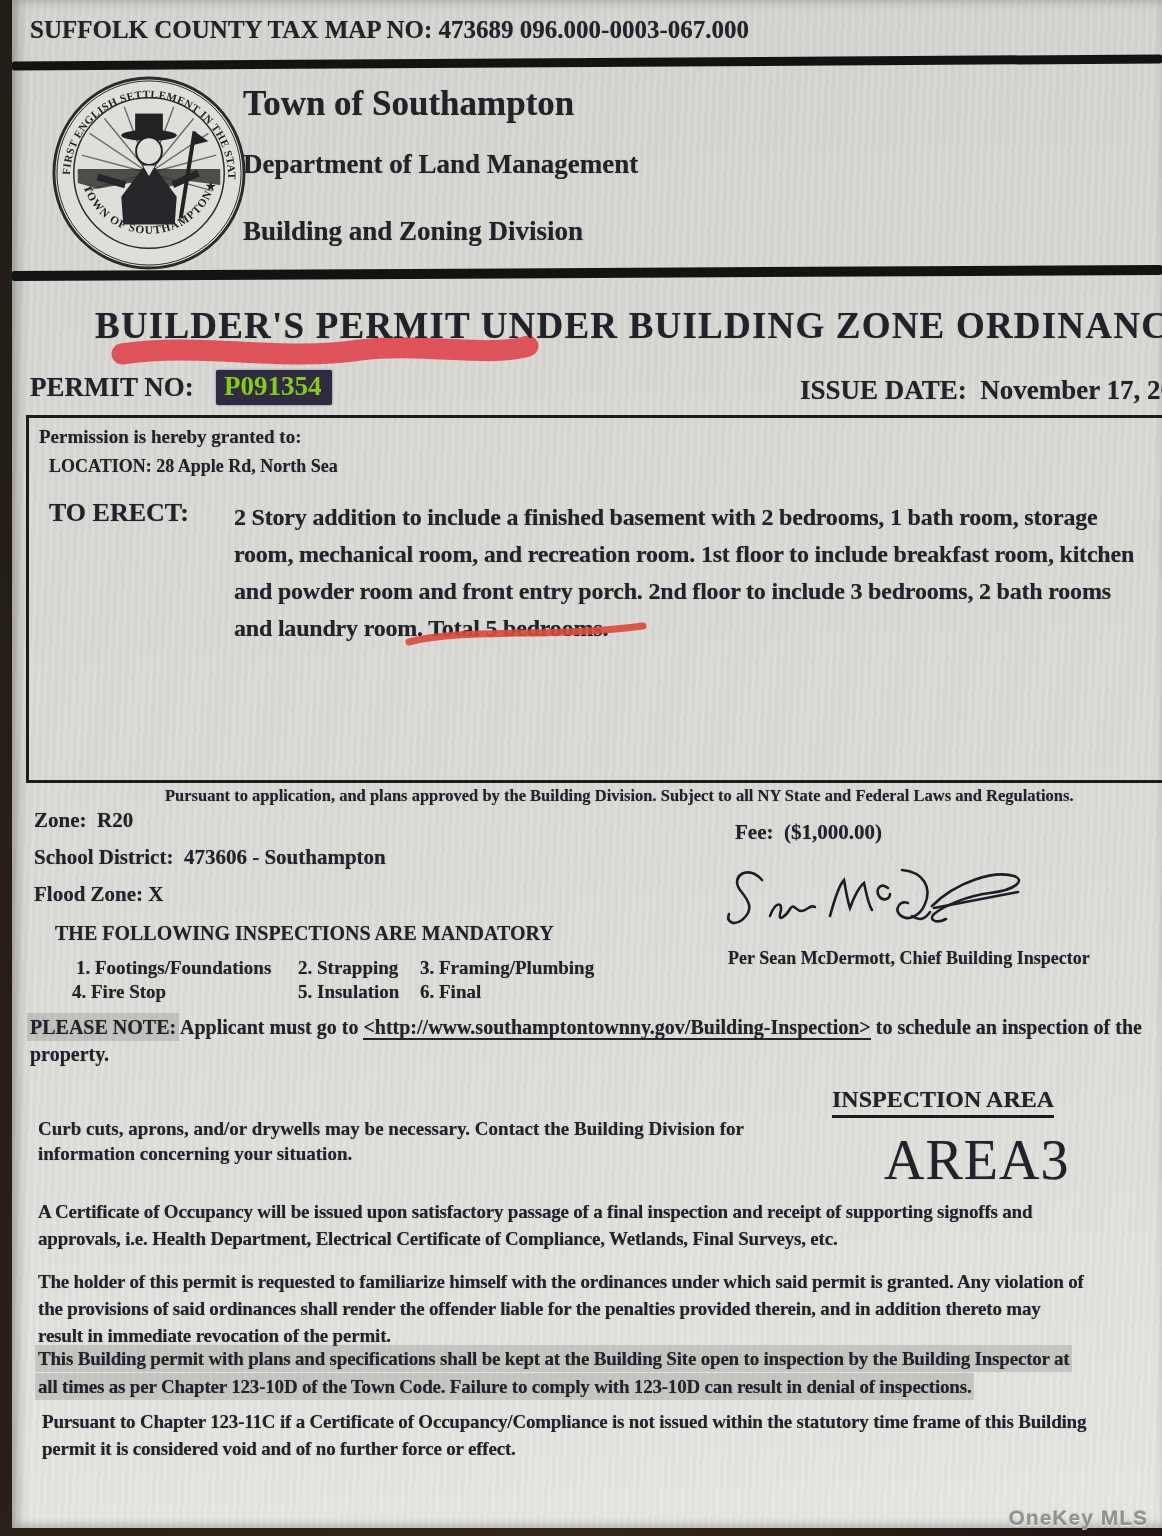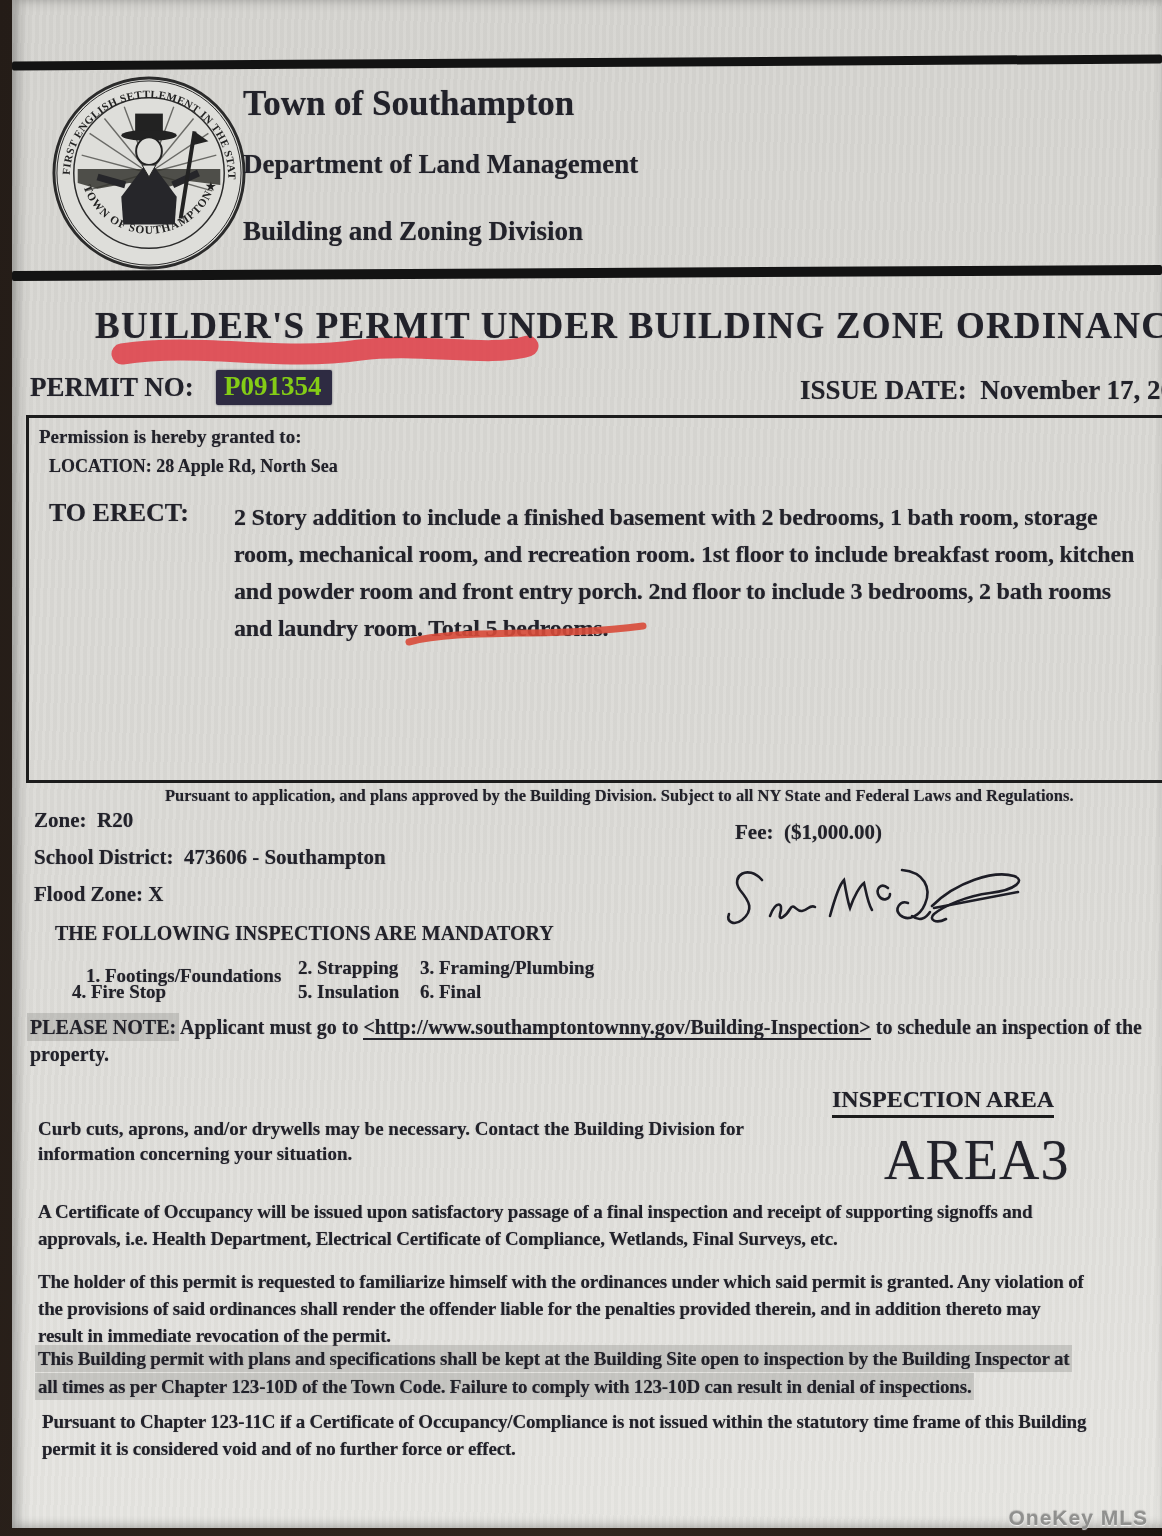--- a/index.html
+++ b/index.html
@@ -26,20 +26,21 @@
   .redact{background:#2e2b42;color:#84cc16;padding:1px 10px 3px 8px;border-radius:2px;box-shadow:0 0 2px rgba(20,20,40,.6);}
   .title{font-size:37px;letter-spacing:1.2px;}
   .watermark{color:#90908e;text-shadow:0 1px 1px rgba(255,255,255,0.75),0 -1px 1px rgba(90,90,90,0.35);font-family:"Liberation Sans","DejaVu Sans",sans-serif;font-weight:bold;letter-spacing:1px;}
 </style>
 </head>
 <body>
 
 <div class="photo">
   <div class="paper"></div>
 
+  <div class="abs ink b nowrap" style="left:30px;top:16px;font-size:25px;">SUFFOLK COUNTY TAX MAP NO:  473689 096.000-0003-067.000</div>
 
   <div class="rule" style="left:12px;top:58px;width:1150px;height:9px;transform:skewY(-0.35deg);"></div>
 
   <svg class="abs" style="left:50px;top:74px;" width="198" height="198" viewBox="0 0 200 200">
     <defs>
       <path id="arcTop" d="M 20,104 A 80,80 0 0 1 180,104"></path>
       <path id="arcBot" d="M 32,108 A 70,70 0 0 0 168,108"></path>
     </defs>
     <circle cx="100" cy="100" r="96" fill="#dededa" stroke="#2b2b2b" stroke-width="3"></circle>
     <circle cx="100" cy="100" r="93" fill="none" stroke="#2b2b2b" stroke-width="1"></circle>
@@ -130,23 +131,24 @@
       <path d="M40,22 C26,6 8,18 18,32 C28,44 32,52 20,62 C12,68 4,64 7,56"></path>
       <path d="M48,58 C54,42 62,44 58,56 C56,64 64,58 68,51 C72,44 74,54 80,53 C86,52 88,46 93,49"></path>
       <path d="M108,58 C114,36 118,26 122,22 C124,34 126,44 128,50 C132,38 138,28 142,25 C144,34 146,46 150,52"></path>
       <path d="M166,30 C159,24 153,31 157,38 C161,44 168,41 168,36"></path>
       <path d="M180,12 C202,14 210,30 203,46 C198,58 186,64 178,57 C172,51 178,42 186,45"></path>
       <path d="M190,58 C198,64 204,60 208,54"></path>
       <path d="M210,48 C234,24 272,12 292,18 C304,22 294,32 268,35 C244,38 222,48 212,56 C206,62 214,66 224,61"></path>
       <path d="M212,50 L296,34"></path>
     </g>
   </svg>
+  <div class="abs ink b nowrap" style="left:728px;top:948px;font-size:18px;">Per Sean McDermott, Chief Building Inspector</div>
 
   <div class="abs ink b nowrap" style="left:55px;top:922px;font-size:20px;">THE FOLLOWING INSPECTIONS ARE MANDATORY</div>
-  <div class="abs ink b nowrap" style="left:86px;top:957px;font-size:19px;margin-top:8px;">1.  Footings/Foundations</div>
+  <div class="abs ink b nowrap" style="left:76px;top:957px;font-size:19px;">1.  Footings/Foundations</div>
   <div class="abs ink b nowrap" style="left:298px;top:957px;font-size:19px;">2.  Strapping</div>
   <div class="abs ink b nowrap" style="left:420px;top:957px;font-size:19px;">3.  Framing/Plumbing</div>
   <div class="abs ink b nowrap" style="left:72px;top:981px;font-size:19px;">4.  Fire Stop</div>
   <div class="abs ink b nowrap" style="left:298px;top:981px;font-size:19px;">5.  Insulation</div>
   <div class="abs ink b nowrap" style="left:420px;top:981px;font-size:19px;">6.  Final</div>
 
   <div class="abs ink b nowrap" style="left:30px;top:1016px;font-size:20px;">
     <span class="hl">PLEASE NOTE:</span><span> Applicant must go to </span><span class="url">&lt;http://www.southamptontownny.gov/Building-Inspection&gt;</span><span> to schedule an inspection of the</span>
   </div>
   <div class="abs ink b nowrap" style="left:30px;top:1043px;font-size:20px;">property.</div>

